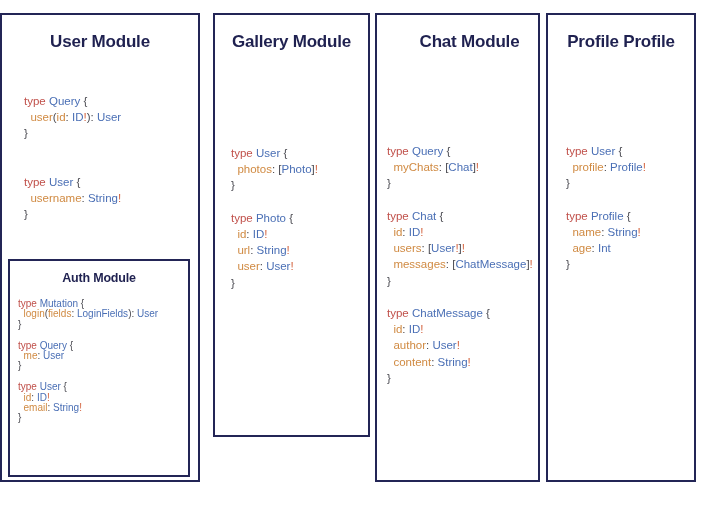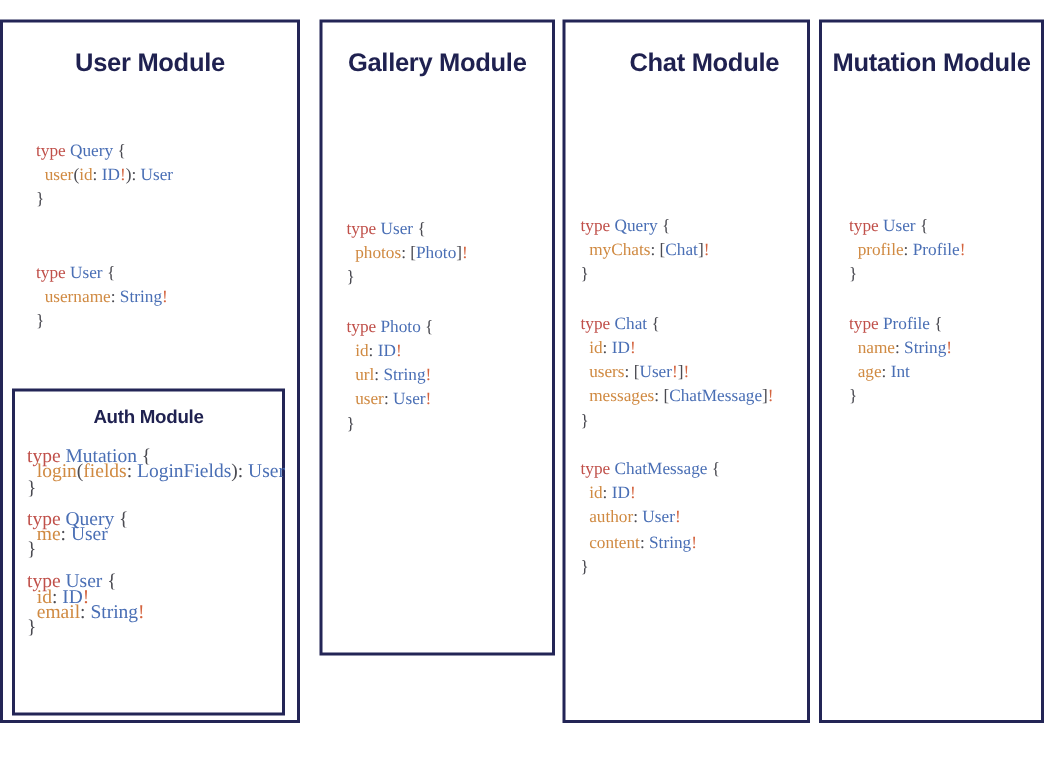--- a/index.html
+++ b/index.html
@@ -36,21 +36,21 @@
   }
 
   .card-main > .module-title {
     font-size: 17px;
     line-height: 20px;
     margin-top: 17px;
     margin-bottom: 0;
   }
 
   .code-block {
-    font-family: Liberation Serif, serif;
+    font-family: Liberation Sans, sans-serif;
     white-space: pre;
     color: #3f3f46;
   }
 
   .card-main .code-block {
     font-size: 11.5px;
     line-height: 16.2px;
   }
 
   
@@ -60,21 +60,21 @@
   .pun  { color: #4b4b52; }   
   .bng  { color: #d4643f; }   
 
   
   .card-nested .module-title {
     font-size: 12.5px;
     line-height: 15px;
     margin-top: 10px;
   }
   .card-nested .code-block {
-    font-size: 13px;
+    font-size: 10px;
     line-height: 10.4px;
   }
 
   .code-wrap { position: absolute; left: 0; right: 0; }
 </style>
 </head>
 <body>
 
 <div id="board" style="background: rgb(255, 255, 255);">
     <div class="module-card card-main" style="left: 0; top: 13px; width: 200px; height: 469px;">
@@ -95,18 +95,18 @@
         <div class="code-block"><div><span class="kw">type </span><span class="typ">User</span><span class="pun"> {</span></div><div><span class="pun">  </span><span class="fld">photos</span><span class="pun">: [</span><span class="typ">Photo</span><span class="pun">]</span><span class="bng">!</span></div><div><span class="pun">}</span></div><div>&nbsp;</div><div><span class="kw">type </span><span class="typ">Photo</span><span class="pun"> {</span></div><div><span class="pun">  </span><span class="fld">id</span><span class="pun">: </span><span class="typ">ID</span><span class="bng">!</span></div><div><span class="pun">  </span><span class="fld">url</span><span class="pun">: </span><span class="typ">String</span><span class="bng">!</span></div><div><span class="pun">  </span><span class="fld">user</span><span class="pun">: </span><span class="typ">User</span><span class="bng">!</span></div><div><span class="pun">}</span></div></div>
       </div>
     </div>
     <div class="module-card card-main" style="left: 375px; top: 13px; width: 165px; height: 469px; padding-left: 24px;">
       <div class="module-title">Chat Module</div>
       <div class="code-wrap" style="top: 128px; padding-left: 10px;">
         <div class="code-block"><div><span class="kw">type </span><span class="typ">Query</span><span class="pun"> {</span></div><div><span class="pun">  </span><span class="fld">myChats</span><span class="pun">: [</span><span class="typ">Chat</span><span class="pun">]</span><span class="bng">!</span></div><div><span class="pun">}</span></div><div>&nbsp;</div><div><span class="kw">type </span><span class="typ">Chat</span><span class="pun"> {</span></div><div><span class="pun">  </span><span class="fld">id</span><span class="pun">: </span><span class="typ">ID</span><span class="bng">!</span></div><div><span class="pun">  </span><span class="fld">users</span><span class="pun">: [</span><span class="typ">User</span><span class="bng">!</span><span class="pun">]</span><span class="bng">!</span></div><div><span class="pun">  </span><span class="fld">messages</span><span class="pun">: [</span><span class="typ">ChatMessage</span><span class="pun">]</span><span class="bng">!</span></div><div><span class="pun">}</span></div><div>&nbsp;</div><div><span class="kw">type </span><span class="typ">ChatMessage</span><span class="pun"> {</span></div><div><span class="pun">  </span><span class="fld">id</span><span class="pun">: </span><span class="typ">ID</span><span class="bng">!</span></div><div><span class="pun">  </span><span class="fld">author</span><span class="pun">: </span><span class="typ">User</span><span class="bng">!</span></div><div><span class="pun">  </span><span class="fld">content</span><span class="pun">: </span><span class="typ">String</span><span class="bng">!</span></div><div><span class="pun">}</span></div></div>
       </div>
     </div>
     <div class="module-card card-main" style="left: 546px; top: 13px; width: 150px; height: 469px;">
-      <div class="module-title">Mutation Module</div>
+      <div class="module-title">Profile Profile</div>
       <div class="code-wrap" style="top: 128px; padding-left: 18px;">
         <div class="code-block"><div><span class="kw">type </span><span class="typ">User</span><span class="pun"> {</span></div><div><span class="pun">  </span><span class="fld">profile</span><span class="pun">: </span><span class="typ">Profile</span><span class="bng">!</span></div><div><span class="pun">}</span></div><div>&nbsp;</div><div><span class="kw">type </span><span class="typ">Profile</span><span class="pun"> {</span></div><div><span class="pun">  </span><span class="fld">name</span><span class="pun">: </span><span class="typ">String</span><span class="bng">!</span></div><div><span class="pun">  </span><span class="fld">age</span><span class="pun">: </span><span class="typ">Int</span></div><div><span class="pun">}</span></div></div>
       </div>
     </div>
   </div>
 
 </body></html>

